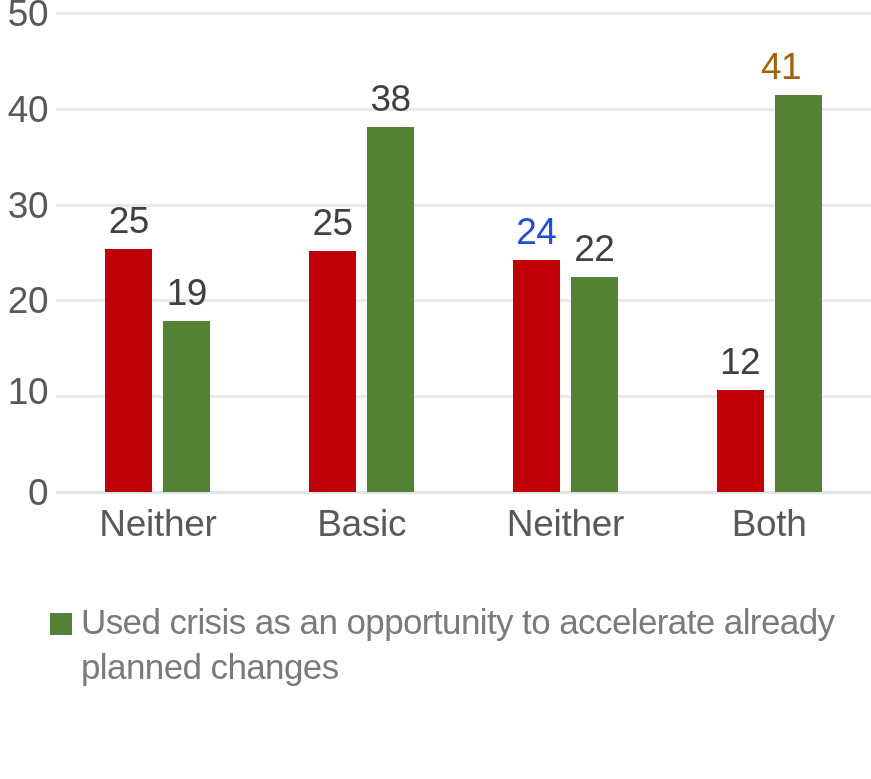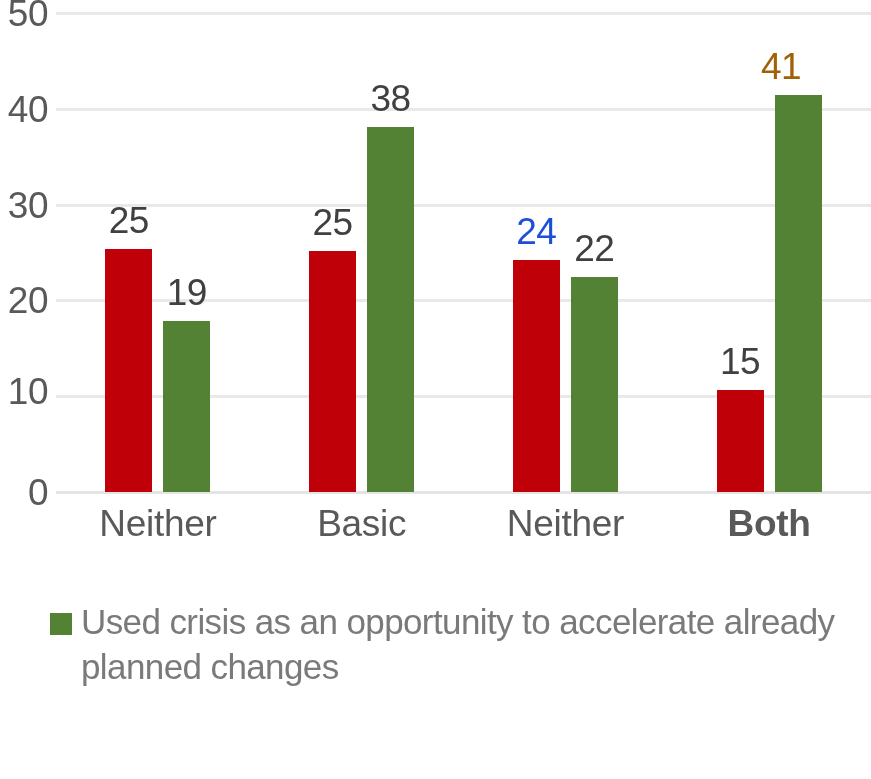--- a/index.html
+++ b/index.html
@@ -176,30 +176,30 @@
         <div class="bar-label" style="left: 130.875px; top: 273.518px; color: rgb(64, 64, 64);">19</div>
         <div class="bar series-0" style="left: 253.125px; width: 47px; height: 241.416px; bottom: 88px; background: rgb(192, 0, 8);"></div>
         <div class="bar-label" style="left: 276.625px; top: 203.584px; color: rgb(64, 64, 64);">25</div>
         <div class="bar series-1" style="left: 311.125px; width: 47px; height: 364.998px; bottom: 88px; background: rgb(84, 130, 53);"></div>
         <div class="bar-label" style="left: 334.625px; top: 80.002px; color: rgb(64, 64, 64); text-align: center;">38</div>
         <div class="bar series-0" style="left: 456.875px; width: 47px; height: 231.836px; bottom: 88px; background: rgb(192, 0, 8);"></div>
         <div class="bar-label" style="left: 480.375px; top: 213.164px; color: #1d4ed8;">24</div>
         <div class="bar series-1" style="left: 514.875px; width: 47px; height: 214.592px; bottom: 88px; background: rgb(84, 130, 53);"></div>
         <div class="bar-label" style="left: 538.375px; top: 230.408px; color: rgb(64, 64, 64);">22</div>
         <div class="bar series-0" style="left: 660.625px; width: 47px; height: 101.548px; bottom: 88px; background: rgb(192, 0, 8);"></div>
-        <div class="bar-label" style="left: 684.125px; top: 343.452px; color: rgb(64, 64, 64);">15</div>
+        <div class="bar-label" style="left: 684.125px; top: 343.452px; color: rgb(64, 64, 64);">12</div>
         <div class="bar series-1" style="left: 718.625px; width: 47px; height: 396.612px; bottom: 88px; background: rgb(84, 130, 53);"></div>
         <div class="bar-label" style="left: 704px; top: 48.388px; color: #a16207; margin-left: 21px;">41</div>
       </div>
 
     <div class="x-axis">
         <div class="x-tick" style="left: 101.875px; color: rgb(89, 89, 89);">Neither</div>
         <div class="x-tick" style="left: 305.625px; color: rgb(89, 89, 89);">Basic</div>
         <div class="x-tick" style="left: 509.375px; color: rgb(89, 89, 89);">Neither</div>
-        <div class="x-tick" style="left: 713.125px; color: rgb(89, 89, 89); font-weight: bold;">Both</div>
+        <div class="x-tick" style="left: 713.125px; color: rgb(89, 89, 89);">Both</div>
       </div>
 
   </div>
 
   <div class="legend">
       <div class="legend-item">
         <span class="legend-swatch series-1" style="background: rgb(84, 130, 53);"></span>
         <span class="legend-text" style="color: rgb(122, 122, 122);">Used crisis as an opportunity to accelerate already planned changes</span>
       </div>
     </div>

